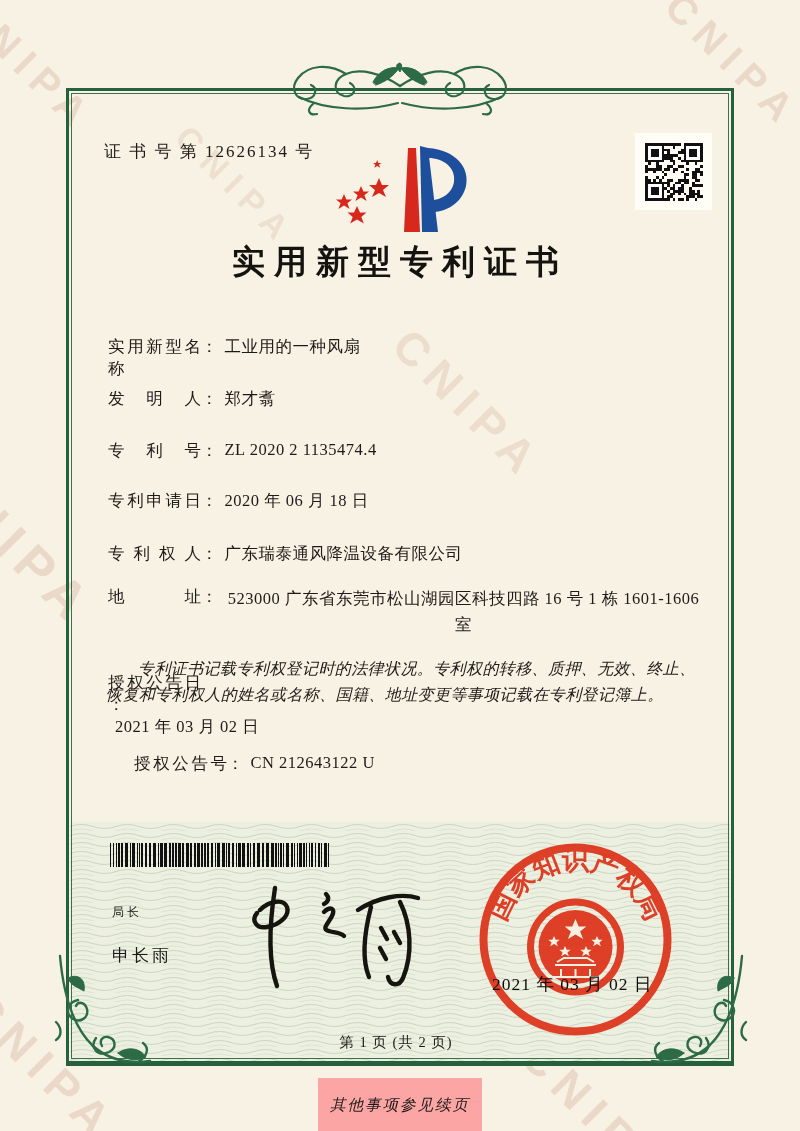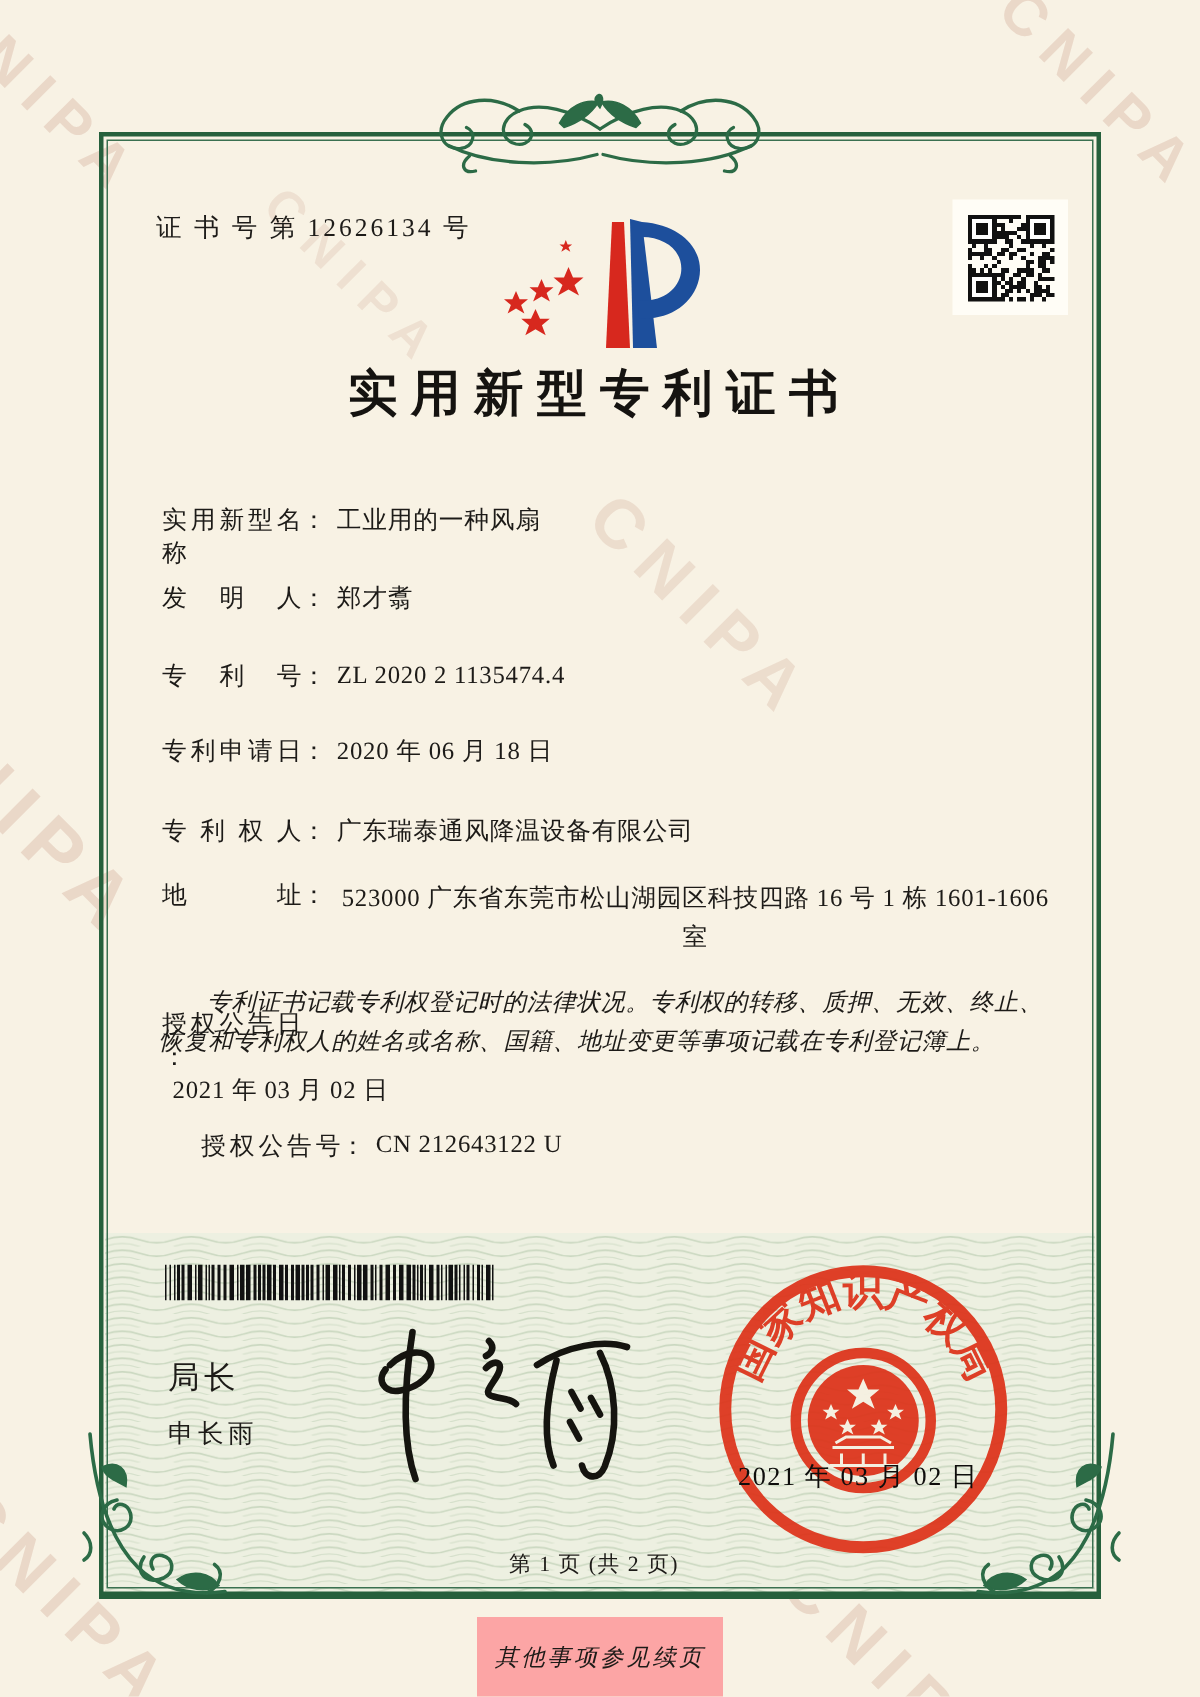--- a/index.html
+++ b/index.html
@@ -90,21 +90,21 @@
 
   
   .paras{
     position:absolute; left:106px; top:656px; width:590px; z-index:3;
     font-size:16px; line-height:1.64; font-style:italic; letter-spacing:.4px;
   }
   .paras p{ text-indent:2em; }
 
   
   .barcode-box{ position:absolute; left:110px; top:843px; z-index:3; }
-  .sig-title{ position:absolute; left:112px; top:904px; font-size:21px; letter-spacing:3px; z-index:3;
+  .sig-title{ position:absolute; left:112px; top:904px; font-size:12px; letter-spacing:3px; z-index:3;
               font-family:Liberation Mono, monospace;text-align:center;}
   .sig-name{ position:absolute; left:112px; top:944px; font-size:17px; letter-spacing:3px; z-index:3;
              font-family:"Liberation Sans","DejaVu Sans",sans-serif;}
   .signature{ position:absolute; left:230px; top:880px; z-index:3; }
   .seal{ position:absolute; left:477px; top:841px; z-index:4; }
   .seal-date{
     position:absolute; left:492px; top:972px; z-index:5;
     font-size:17.5px; letter-spacing:1px; color:#0e0d0c;
   }
   .page-footer{

